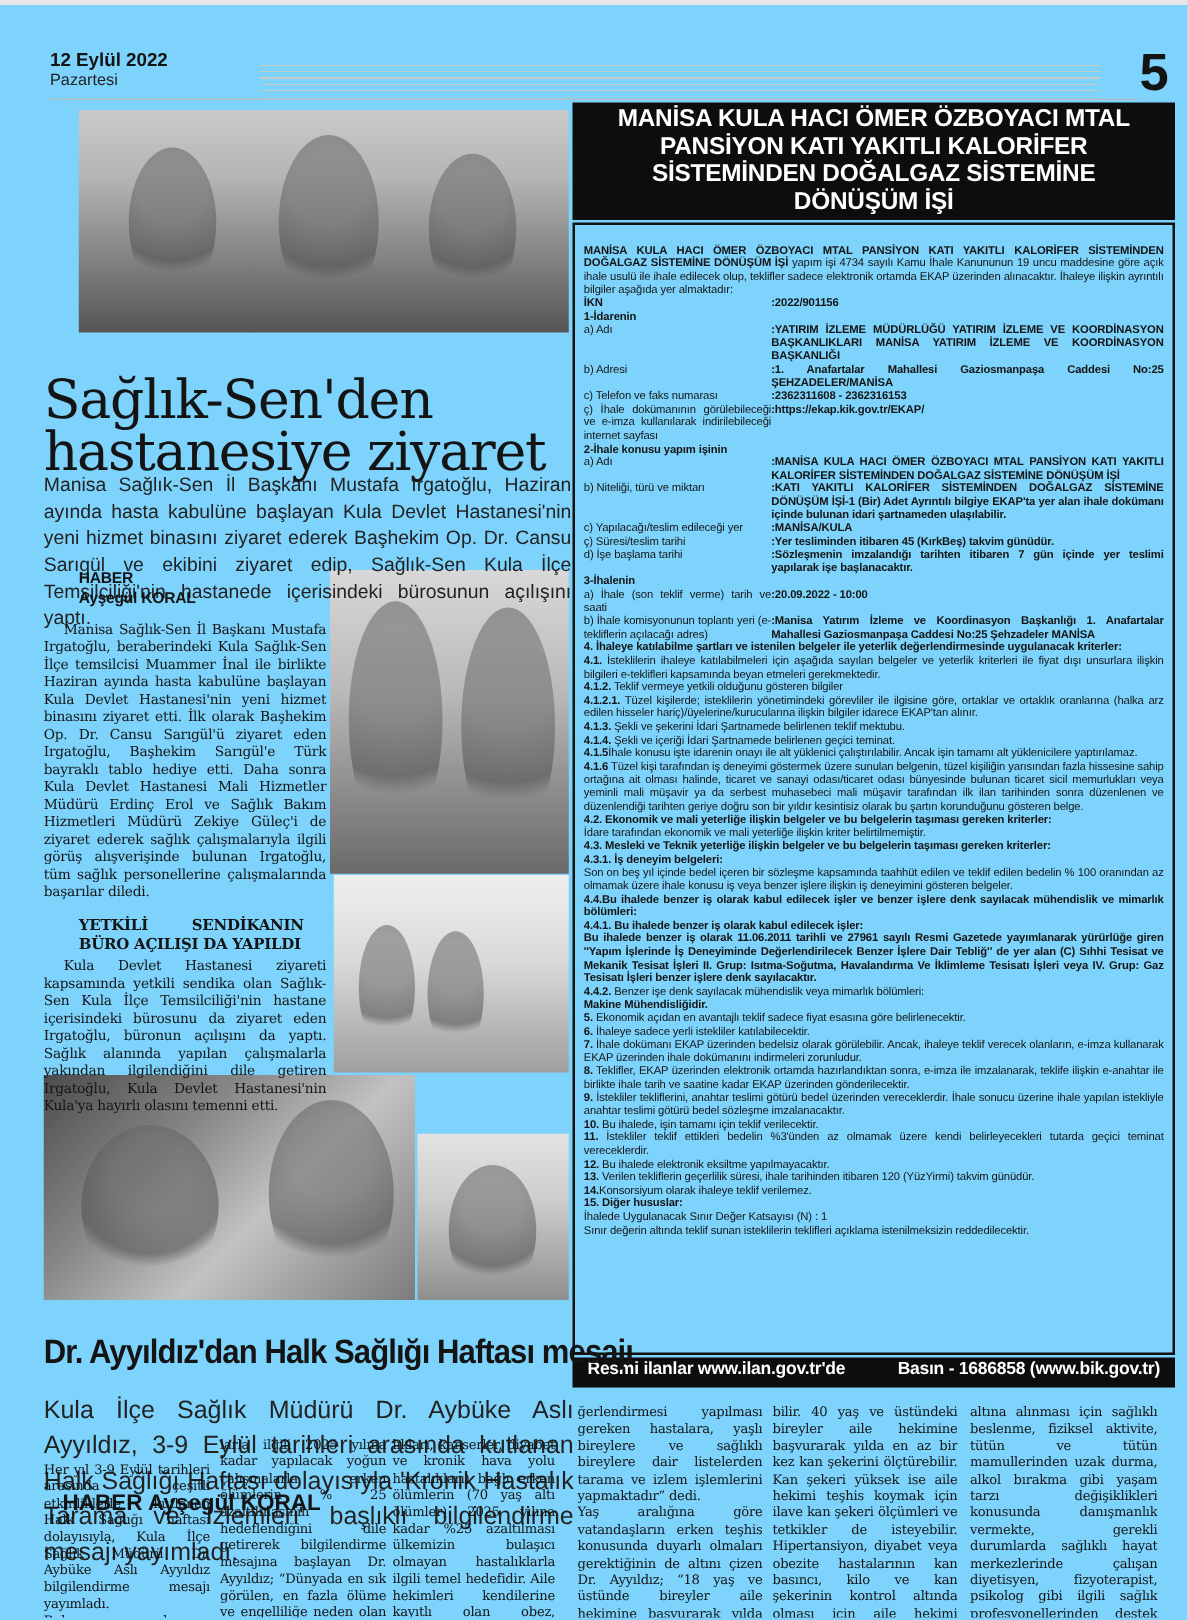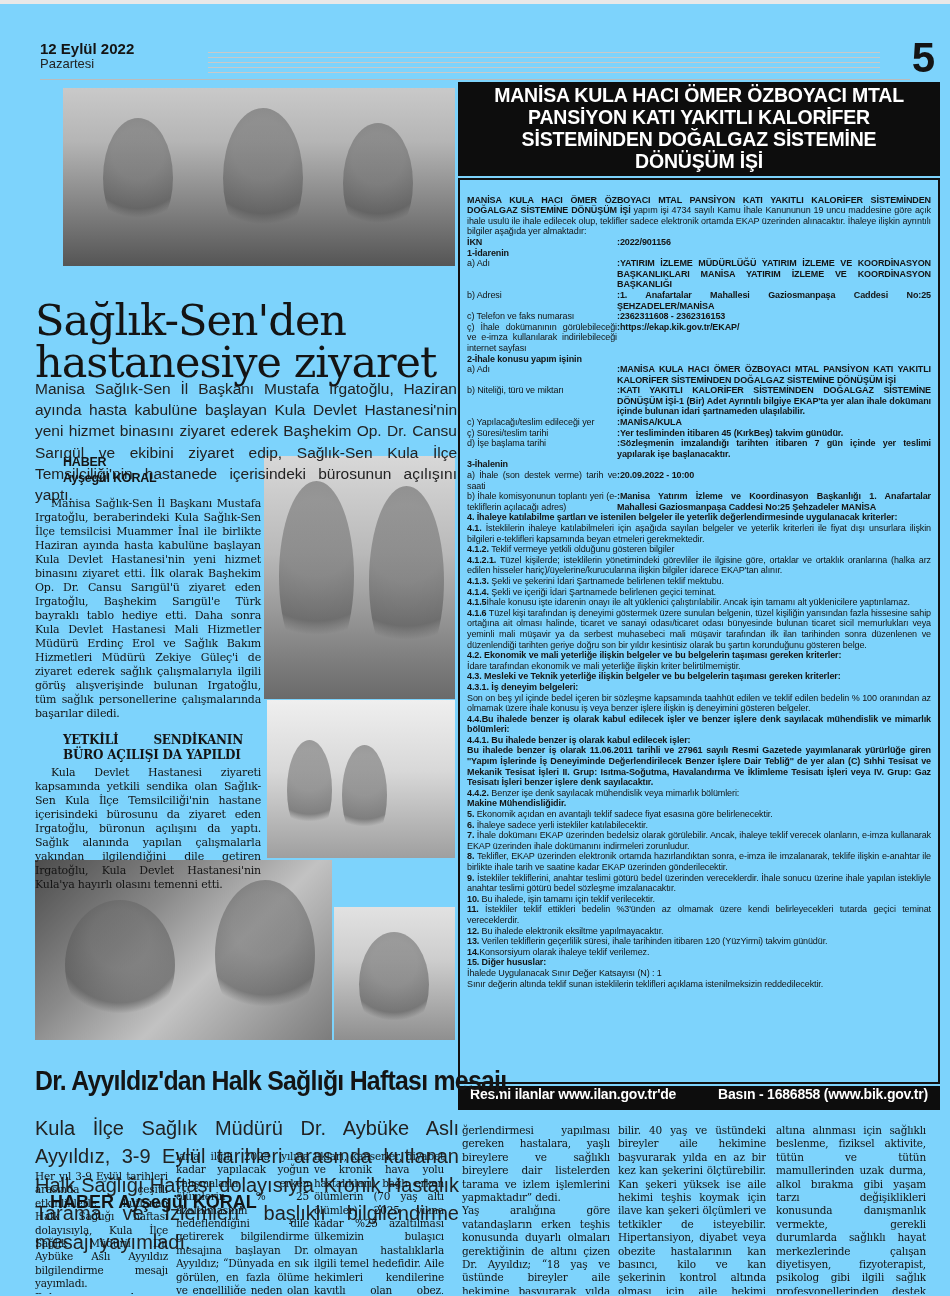--- a/index.html
+++ b/index.html
@@ -198,21 +198,21 @@
           <span class="k">d) İşe başlama tarihi</span>
           <span class="v">:Sözleşmenin imzalandığı tarihten itibaren 7 gün içinde yer teslimi yapılarak işe başlanacaktır.</span>
         </div>
 
         <div class="row s-head">
           <span class="k">3-İhalenin</span>
 
         </div>
 
         <div class="row">
-          <span class="k">a) İhale (son destek verme) tarih ve saati</span>
+          <span class="k">a) İhale (son teklif verme) tarih ve saati</span>
           <span class="v">:20.09.2022 - 10:00</span>
         </div>
 
         <div class="row">
           <span class="k">b) İhale komisyonunun toplantı yeri (e-tekliflerin açılacağı adres)</span>
           <span class="v">:Manisa Yatırım İzleme ve Koordinasyon Başkanlığı 1. Anafartalar Mahallesi Gaziosmanpaşa Caddesi No:25 Şehzadeler MANİSA</span>
         </div>
       </div>
 
     <div>

